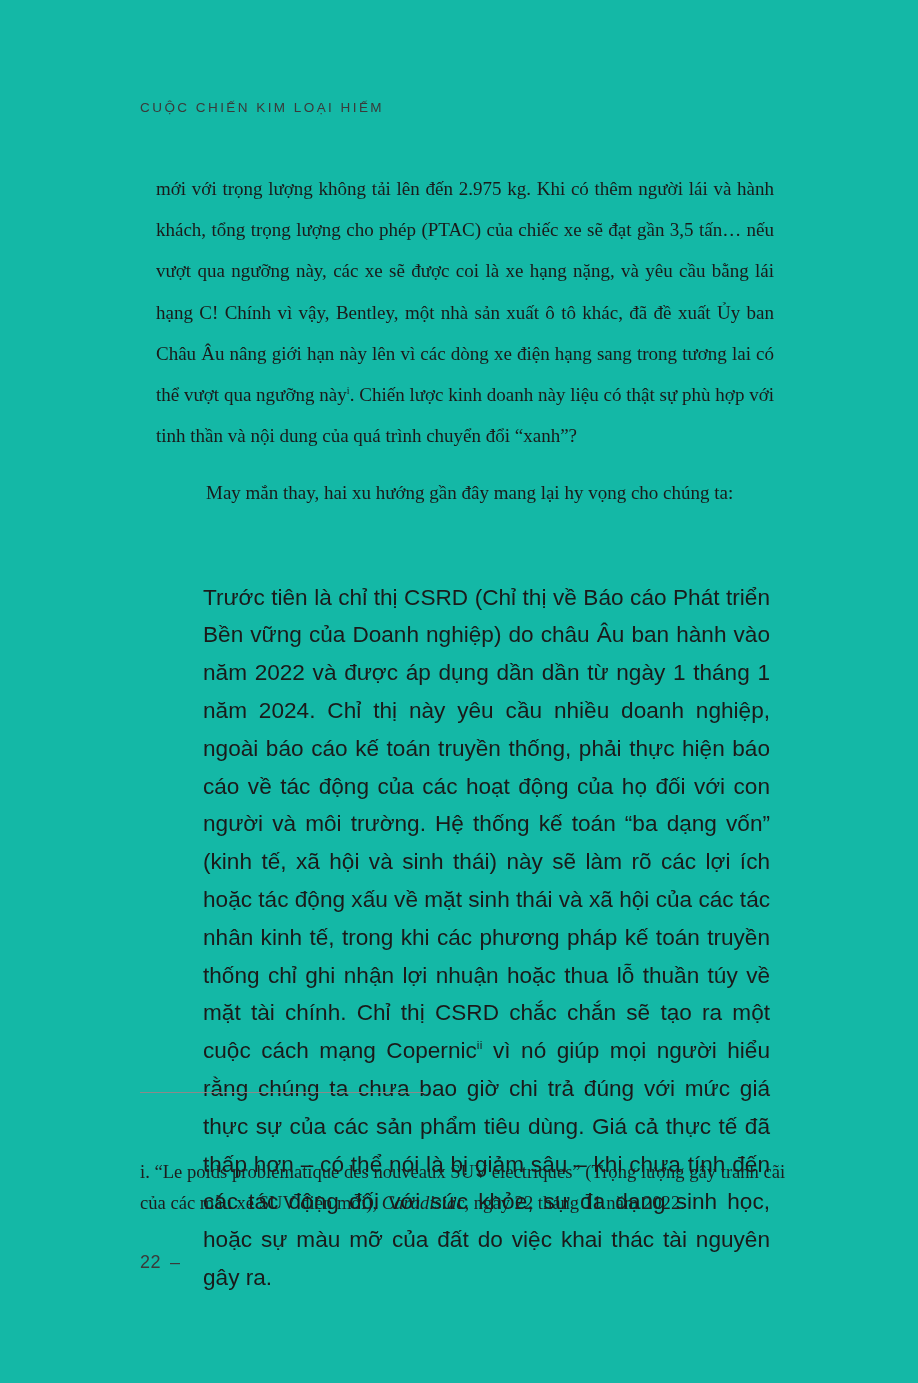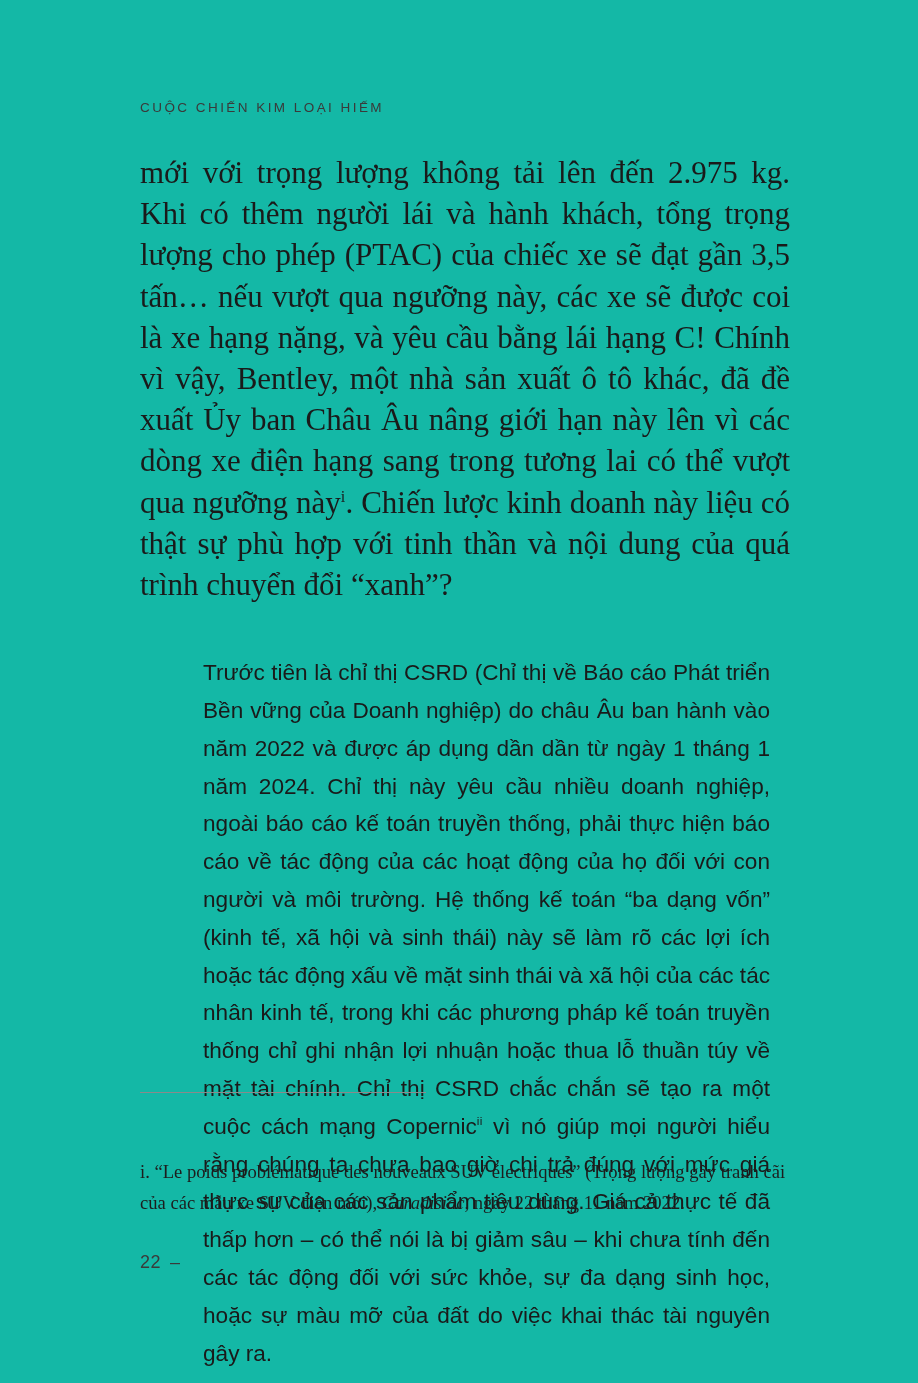--- a/index.html
+++ b/index.html
@@ -36,26 +36,26 @@
   .content {
     position: absolute;
     left: 140px;
     top: 152px;
     width: 650px;
   }
 
   
   .body-par {
     font-family: "Liberation Serif", "DejaVu Serif", serif;
-    font-size: 31px;
+    font-size: 19px;
     line-height: 41.2px;
     color: #1a1a1a;
     text-align: justify;
     text-justify: inter-word;
-    margin: 0;
+    margin: 16px;
     hyphens: none;
   }
 
   .body-par + .body-par {
     text-indent: 50px;
     margin-top: 0;
   }
 
   .par-gap {
     height: 41px;
@@ -141,20 +141,21 @@
 <body>
 
 <div class="page">
 
   <div class="running-head">CUỘC CHIẾN KIM LOẠI HIẾM</div>
 
   <div class="content">
 
     <p class="body-par"><span>mới với trọng lượng không tải lên đến 2.975 kg. Khi có thêm người lái và hành khách, tổng trọng lượng cho phép (PTAC) của chiếc xe sẽ đạt gần 3,5 tấn… nếu vượt qua ngưỡng này, các xe sẽ được coi là xe hạng nặng, và yêu cầu bằng lái hạng C! Chính vì vậy, Bentley, một nhà sản xuất ô tô khác, đã đề xuất Ủy ban Châu Âu nâng giới hạn này lên vì các dòng xe điện hạng sang trong tương lai có thể vượt qua ngưỡng này</span><sup class="note-ref">i</sup><span>. Chiến lược kinh doanh này liệu có thật sự phù hợp với tinh thần và nội dung của quá trình chuyển đổi “xanh”?</span></p>
 
+    <p class="body-par">May mắn thay, hai xu hướng gần đây mang lại hy vọng cho chúng ta:</p>
 
     <div class="par-gap"></div>
 
     <blockquote class="blockquote">
       <p class="quote-par"><span>Trước tiên là chỉ thị CSRD (Chỉ thị về Báo cáo Phát triển Bền vững của Doanh nghiệp) do châu Âu ban hành vào năm 2022 và được áp dụng dần dần từ ngày 1 tháng 1 năm 2024. Chỉ thị này yêu cầu nhiều doanh nghiệp, ngoài báo cáo kế toán truyền thống, phải thực hiện báo cáo về tác động của các hoạt động của họ đối với con người và môi trường. Hệ thống kế toán “ba dạng vốn” (kinh tế, xã hội và sinh thái) này sẽ làm rõ các lợi ích hoặc tác động xấu về mặt sinh thái và xã hội của các tác nhân kinh tế, trong khi các phương pháp kế toán truyền thống chỉ ghi nhận lợi nhuận hoặc thua lỗ thuần túy về mặt tài chính. Chỉ thị CSRD chắc chắn sẽ tạo ra một cuộc cách mạng Copernic</span><sup class="note-ref">ii</sup><span> vì nó giúp mọi người hiểu rằng chúng ta chưa bao giờ chi trả đúng với mức giá thực sự của các sản phẩm tiêu dùng. Giá cả thực tế đã thấp hơn – có thể nói là bị giảm sâu – khi chưa tính đến các tác động đối với sức khỏe, sự đa dạng sinh học, hoặc sự màu mỡ của đất do việc khai thác tài nguyên gây ra.</span></p>
     </blockquote>
 
   </div>
 
   <div class="footnote-rule"></div>

